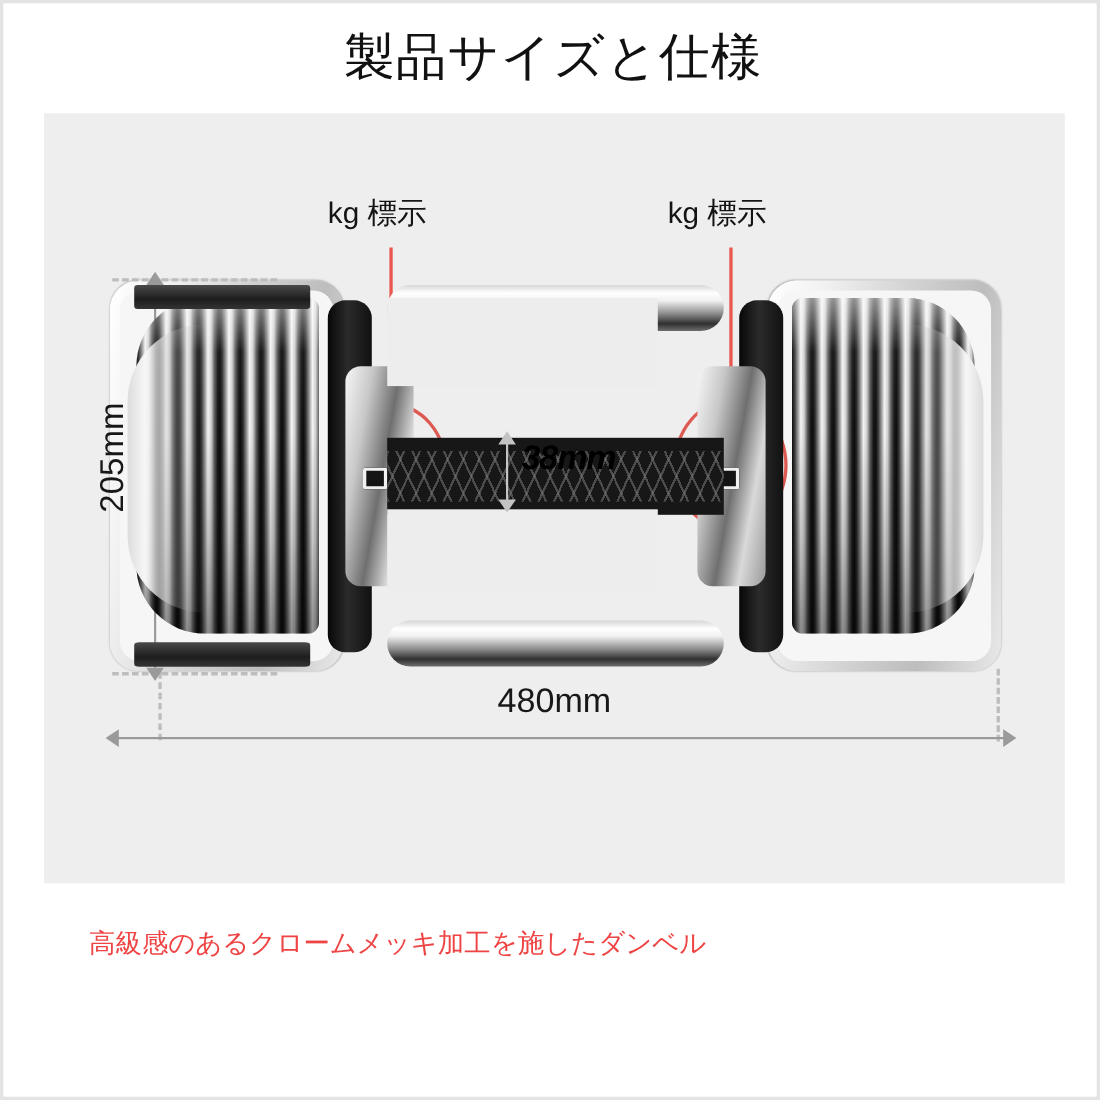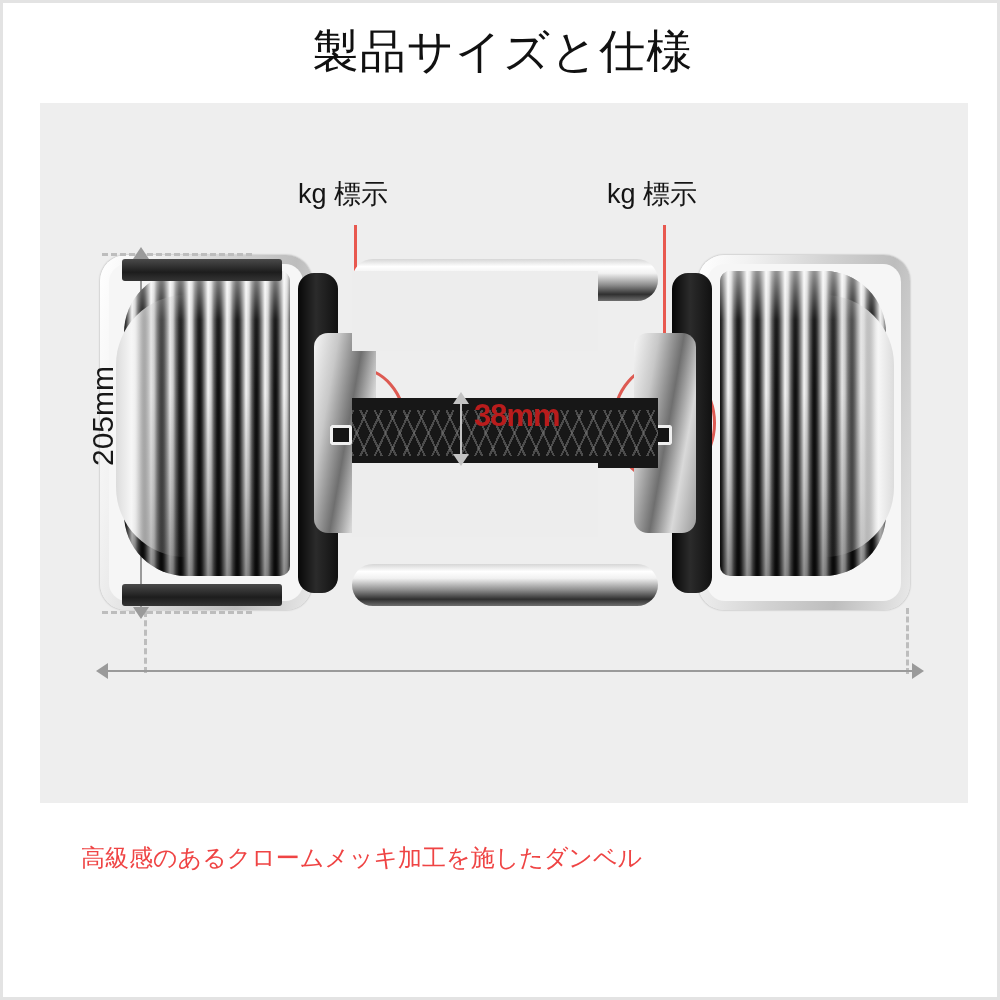--- a/index.html
+++ b/index.html
@@ -351,24 +351,25 @@
     z-index: 10;
   }
   .varrow-head.light.up   { border-bottom-color: #c3c3c3; }
   .varrow-head.light.down { border-top-color: #c3c3c3; }
   #dim-38-label {
     position: absolute;
     left: 434px;
     top: 295px;
     font-size: 31px;
     font-weight: bold;
-    color: #b91c1c;
+    color: #000000;
     z-index: 10;
     white-space: nowrap;
     letter-spacing: -1px;
+    font-style: italic;
   }
 
   
   .guide-h {
     position: absolute;
     height: 0;
     border-top: 3px dashed #bdbdbd;
   }
   .guide-v {
     position: absolute;
@@ -454,20 +455,21 @@
     <div id="dim-205-arrow">
       <div class="varrow-head up"></div>
       <div class="varrow-head down"></div>
     </div>
     <div id="dim-205-label">205mm</div>
 
     <div id="dim-480-arrow">
       <div class="harrow-head left"></div>
       <div class="harrow-head right"></div>
     </div>
+    <div id="dim-480-label">480mm</div>
 
     <div id="dim-145-arrow">
       <div class="harrow-head left"></div>
       <div class="harrow-head right"></div>
     </div>
     <div id="dim-145-label">145mm</div>
 
     <div id="dim-38-arrow">
       <div class="varrow-head light up"></div>
       <div class="varrow-head light down"></div>

